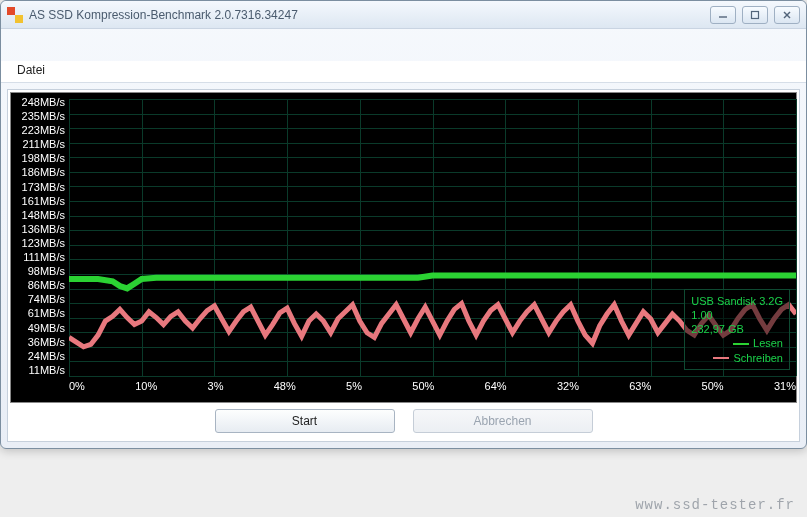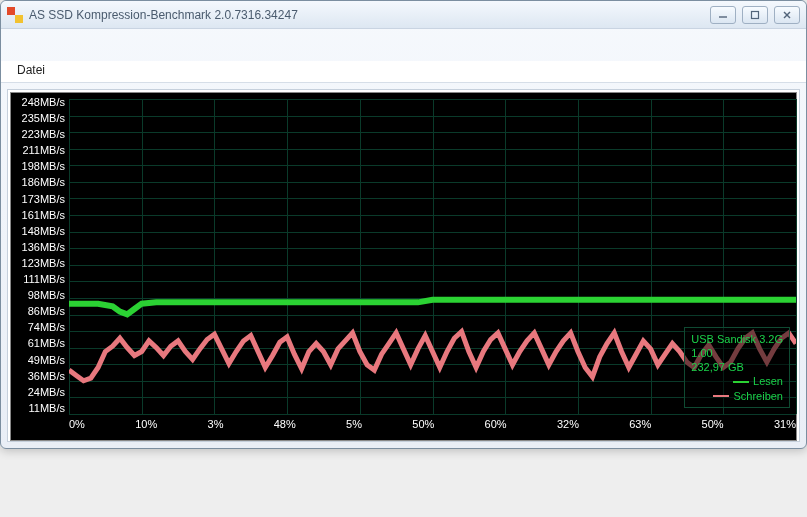--- a/index.html
+++ b/index.html
@@ -287,21 +287,21 @@
             <polyline points="0,649.789029535865 20,649.789029535865 40,649.789029535865 60,658.2278481012659 70,675.1054852320676 80,683.5443037974683 90,666.6666666666667 100,649.789029535865 120,645.5696202531645 150,645.5696202531645 180,645.5696202531645 220,645.5696202531645 260,645.5696202531645 300,645.5696202531645 350,645.5696202531645 400,645.5696202531645 450,645.5696202531645 480,645.5696202531645 500,637.1308016877638 550,637.1308016877638 600,637.1308016877638 650,637.1308016877638 700,637.1308016877638 750,637.1308016877638 800,637.1308016877638 850,637.1308016877638 900,637.1308016877638 950,637.1308016877638 1000,637.1308016877638" fill="none" stroke="#2bd233" stroke-width="6" vector-effect="non-scaling-stroke"></polyline>
             <polyline points="0,860.7594936708861 10,877.6371308016878 20,894.5147679324895 30,886.0759493670886 40,852.3206751054852 50,801.6877637130801 60,784.8101265822785 70,759.493670886076 80,789.0295358649789 90,814.3459915611814 100,801.6877637130801 110,767.9324894514768 120,789.0295358649789 130,814.3459915611814 140,784.8101265822785 150,767.9324894514768 160,801.6877637130801 170,827.0042194092828 180,793.2489451476794 190,763.7130801687764 200,746.8354430379746 210,793.2489451476794 220,839.662447257384 230,801.6877637130801 240,767.9324894514768 250,751.0548523206751 260,801.6877637130801 270,852.3206751054852 280,814.3459915611814 290,772.1518987341772 300,755.2742616033755 310,810.126582278481 320,856.5400843881856 330,801.6877637130801 340,776.3713080168776 350,801.6877637130801 360,843.8818565400844 370,793.2489451476794 380,767.9324894514768 390,742.6160337552742 400,801.6877637130801 410,843.8818565400844 420,860.7594936708861 430,810.126582278481 440,776.3713080168776 450,742.6160337552742 460,793.2489451476794 470,843.8818565400844 480,793.2489451476794 490,751.0548523206751 500,801.6877637130801 510,852.3206751054852 520,801.6877637130801 530,759.493670886076 540,738.3966244725739 550,801.6877637130801 560,852.3206751054852 570,801.6877637130801 580,763.7130801687764 590,742.6160337552742 600,793.2489451476794 610,843.8818565400844 620,801.6877637130801 630,767.9324894514768 640,742.6160337552742 650,793.2489451476794 660,843.8818565400844 670,801.6877637130801 680,767.9324894514768 690,742.6160337552742 700,801.6877637130801 710,852.3206751054852 720,881.8565400843881 730,818.5654008438819 740,776.3713080168776 750,742.6160337552742 760,801.6877637130801 770,852.3206751054852 780,810.126582278481 790,767.9324894514768 800,793.2489451476794 810,843.8818565400844 820,810.126582278481 830,776.3713080168776 840,801.6877637130801 850,835.4430379746835 860,852.3206751054852 870,810.126582278481 880,780.590717299578 890,818.5654008438819 900,852.3206751054852 910,835.4430379746835 920,793.2489451476794 930,759.493670886076 940,742.6160337552742 950,793.2489451476794 960,835.4430379746835 970,793.2489451476794 980,759.493670886076 990,742.6160337552742 1000,776.3713080168776" fill="none" stroke="#e8787e" stroke-width="5" vector-effect="non-scaling-stroke"></polyline>
           </svg>
         <div class="x-axis" id="x-axis">
             <div class="x-tick">0%</div>
             <div class="x-tick">10%</div>
             <div class="x-tick">3%</div>
             <div class="x-tick">48%</div>
             <div class="x-tick">5%</div>
             <div class="x-tick">50%</div>
-            <div class="x-tick">60%</div>
+            <div class="x-tick">64%</div>
             <div class="x-tick">32%</div>
             <div class="x-tick">63%</div>
             <div class="x-tick">50%</div>
             <div class="x-tick">31%</div>
           </div>
 
         <div class="legend">
           <div>USB Sandisk 3.2G</div>
           <div>1.00</div>
           <div>232,97 GB</div>
@@ -310,16 +310,21 @@
             <span>Lesen</span>
           </div>
           <div class="row">
             <span class="swatch" id="sw-write" style="background: rgb(232, 120, 126);"></span>
             <span>Schreiben</span>
           </div>
         </div>
       </div>
     </div>
 
+    <div class="button-row">
+      <div class="btn">Start</div>
+      <div class="btn disabled">Abbrechen</div>
+    </div>
 
   </div>
 
+  <div class="watermark">www.ssd-tester.fr</div>
 </div>
 
 </body></html>

